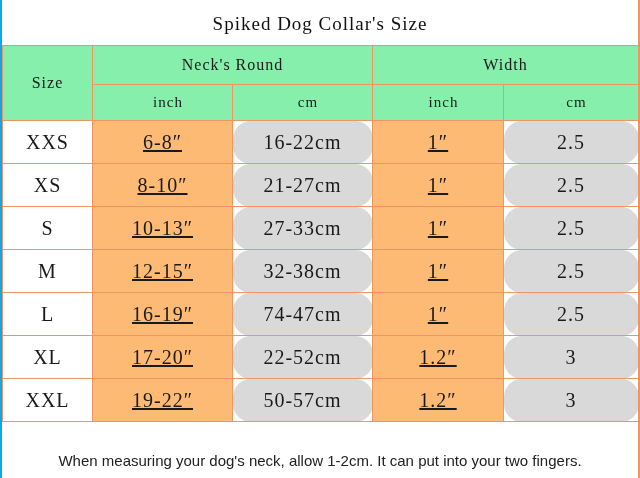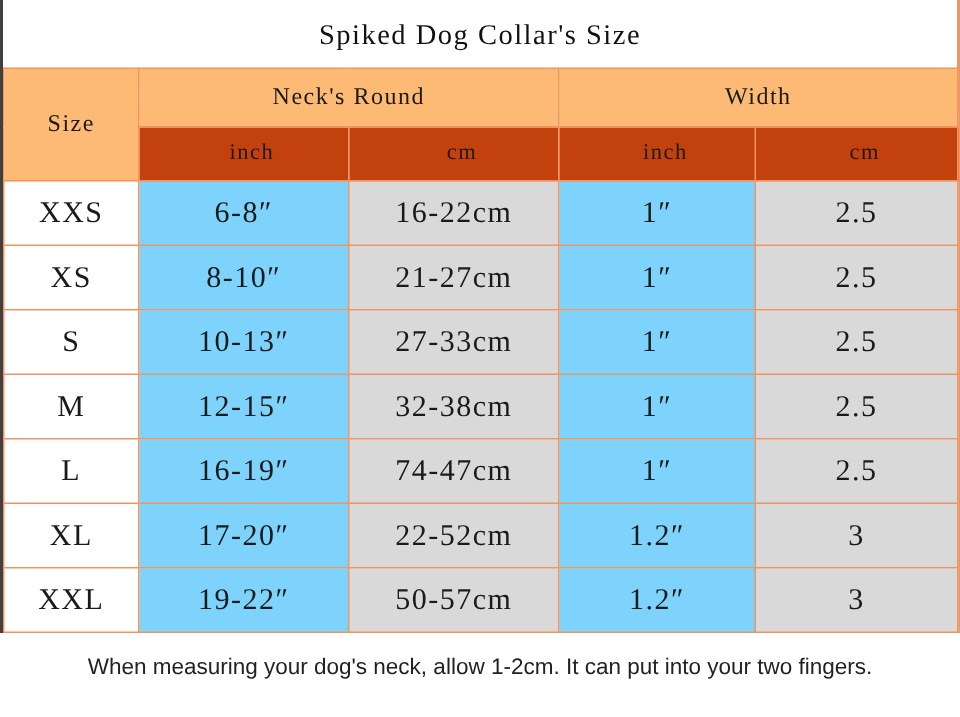--- a/index.html
+++ b/index.html
@@ -10,23 +10,23 @@
     width: 640px;
     height: 478px;
     background: #ffffff;
     font-family: "Liberation Sans", sans-serif;
     color: #1a1a1a;
     overflow: hidden;
   }
   #page {
     position: relative;
     width: 640px;
-    height: 422px;
+    height: 478px;
     box-sizing: border-box;
-    border-left: 2px solid #404040;
+    border-left: 2px solid #0ea5e9;
     border-right: 2px solid #ef9562;
     background: #ffffff;
   }
   .title {
     text-align: center;
     font-size: 19px;
     letter-spacing: 1px;
     color: #111;
     padding: 13px 0 10px 0;
     font-family: "Liberation Serif", serif;
@@ -39,43 +39,43 @@
   }
   table.size-table td, table.size-table th {
     border: 1px solid #ef9562;
     text-align: center;
     font-weight: normal;
     font-family: "Liberation Serif", serif;
     letter-spacing: 1px;
     color: #1a1a1a;
   }
   .hdr-peach {
-    background: #fdba74;
+    background: #86efac;
     font-size: 16px;
     height: 36px;
   }
   .hdr-peach-light {
-    background: #c2410c;
+    background: #86efac;
     font-size: 15px;
     height: 33px;
     padding-left: 12px;
   }
   .cell {
     height: 40px;
     font-size: 20px;
   }
-  .c-light { background: #7dd3fc; }
-  .c-gray  { background: #d9d9d9; }
+  .c-light { background: #fdba74; text-decoration: underline; }
+  .c-gray  { background: #d9d9d9; border-radius: 18px; }
   .c-size  { background: #ffffff; }
   .note {
     text-align: center;
     font-size: 15px;
     line-height: 26px;
     color: #222;
-    padding: 10px 26px 0 26px;
+    padding: 26px 26px 0 26px;
     font-family: "Liberation Sans", sans-serif;
   }
 </style>
 </head>
 <body>
 
 <div id="page">
 
   <div class="title">Spiked Dog Collar's Size</div>
 

